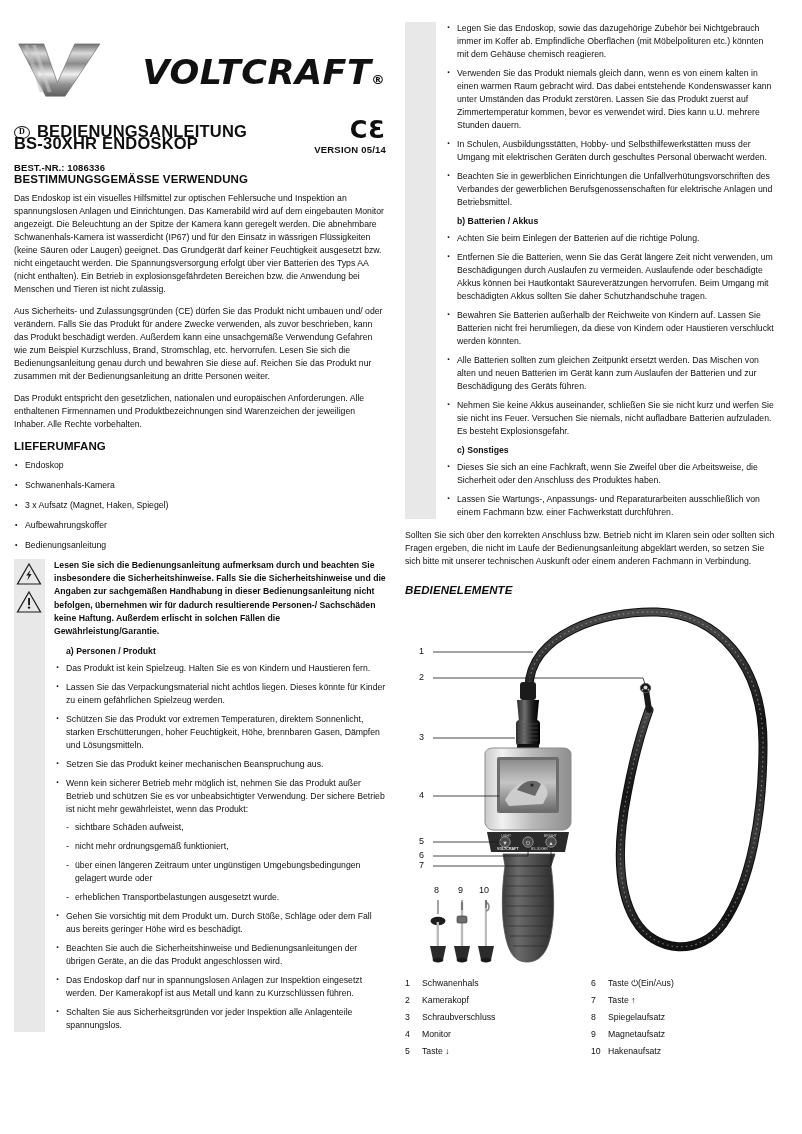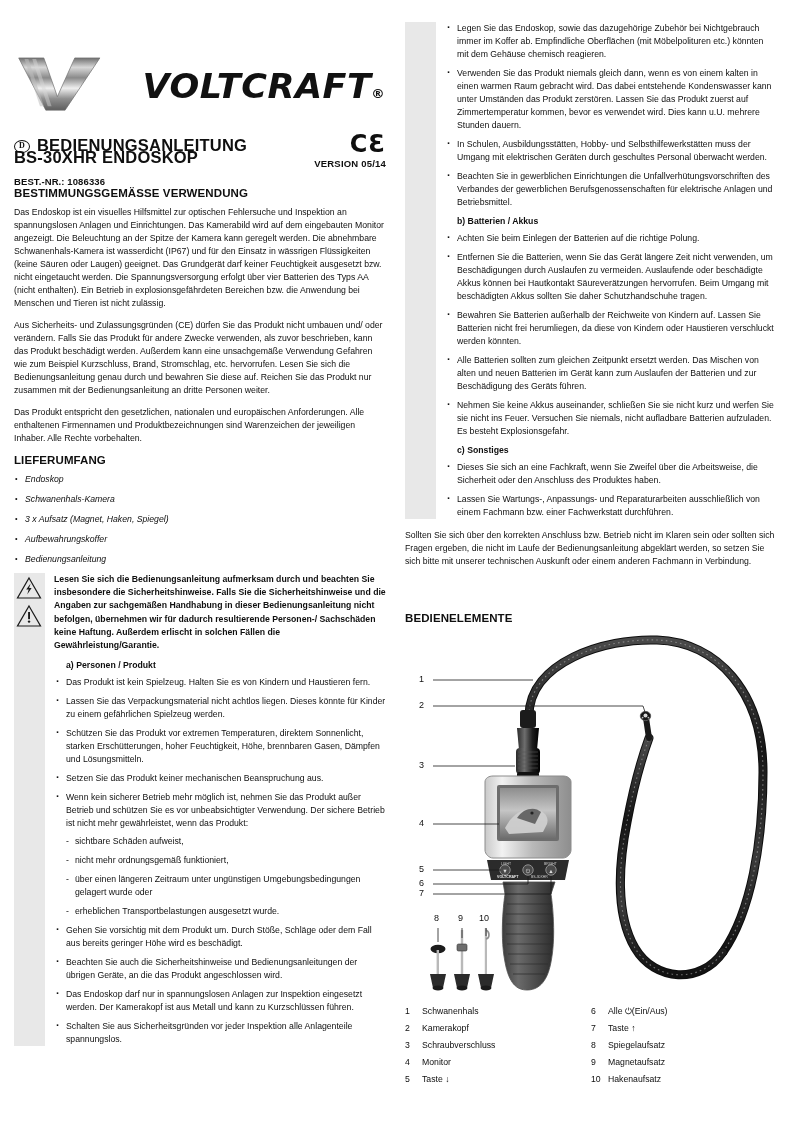--- a/index.html
+++ b/index.html
@@ -139,21 +139,20 @@
     line-height: 13.0px;
     margin: 0 0 9px 0;
     text-align: left;
   }
   p.body:last-child { margin-bottom: 0; }
 
   ul.plain {
     list-style: none;
     margin: 0;
     padding: 0;
-    font-style: italic;
   }
   ul.plain > li {
     font-size: 8.7px;
     line-height: 13.0px;
     margin: 0 0 7px 0;
     padding-left: 11px;
     position: relative;
   }
   ul.plain > li::before {
     content: "\2022";
@@ -393,21 +392,21 @@
           <div class="subhead">c) Sonstiges</div>
           <ul class="bullets">
             <li>Dieses Sie sich an eine Fachkraft, wenn Sie Zweifel über die Arbeitsweise, die Sicherheit oder den Anschluss des Produktes haben.</li>
             <li>Lassen Sie Wartungs-, Anpassungs- und Reparaturarbeiten ausschließlich von einem Fachmann bzw. einer Fachwerkstatt durchführen.</li>
           </ul>
         </div>
       </div>
 
       <p class="tail-note">Sollten Sie sich über den korrekten Anschluss bzw. Betrieb nicht im Klaren sein oder sollten sich Fragen ergeben, die nicht im Laufe der Bedienungsanleitung abgeklärt werden, so setzen Sie sich bitte mit unserer technischen Auskunft oder einem anderen Fachmann in Verbindung.</p>
 
-      <h2 class="section" style="margin-top:44px;">BEDIENELEMENTE</h2>
+      <h2 class="section" style="margin-top:16px;font-style:italic;">BEDIENELEMENTE</h2>
 
       <div class="diagram">
         <svg width="372" height="365" viewBox="0 0 372 365">
           <defs>
             <linearGradient id="gooseneck" x1="0" y1="0" x2="0" y2="1">
               <stop offset="0%" stop-color="#4a4a4a"></stop>
               <stop offset="35%" stop-color="#151515"></stop>
               <stop offset="70%" stop-color="#3a3a3a"></stop>
               <stop offset="100%" stop-color="#111"></stop>
             </linearGradient>
@@ -560,21 +559,21 @@
             <span class="legend-label">Monitor</span>
           </div>
           <div class="legend-row">
             <span class="legend-num">5</span>
             <span class="legend-label">Taste ↓</span>
           </div>
         </div>
         <div class="legend-col">
           <div class="legend-row">
             <span class="legend-num">6</span>
-            <span class="legend-label">Alle ⏻(Ein/Aus)</span>
+            <span class="legend-label">Taste ⏻(Ein/Aus)</span>
           </div>
           <div class="legend-row">
             <span class="legend-num">7</span>
             <span class="legend-label">Taste ↑</span>
           </div>
           <div class="legend-row">
             <span class="legend-num">8</span>
             <span class="legend-label">Spiegelaufsatz</span>
           </div>
           <div class="legend-row">

